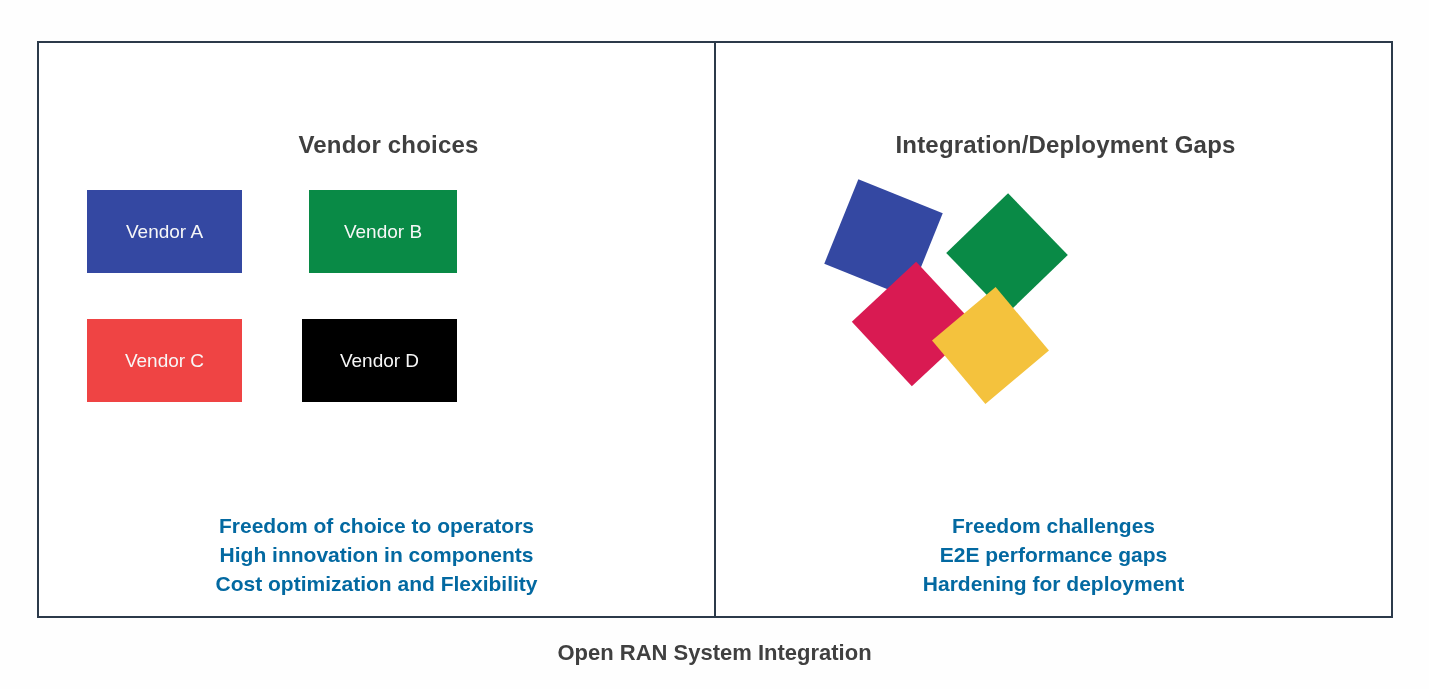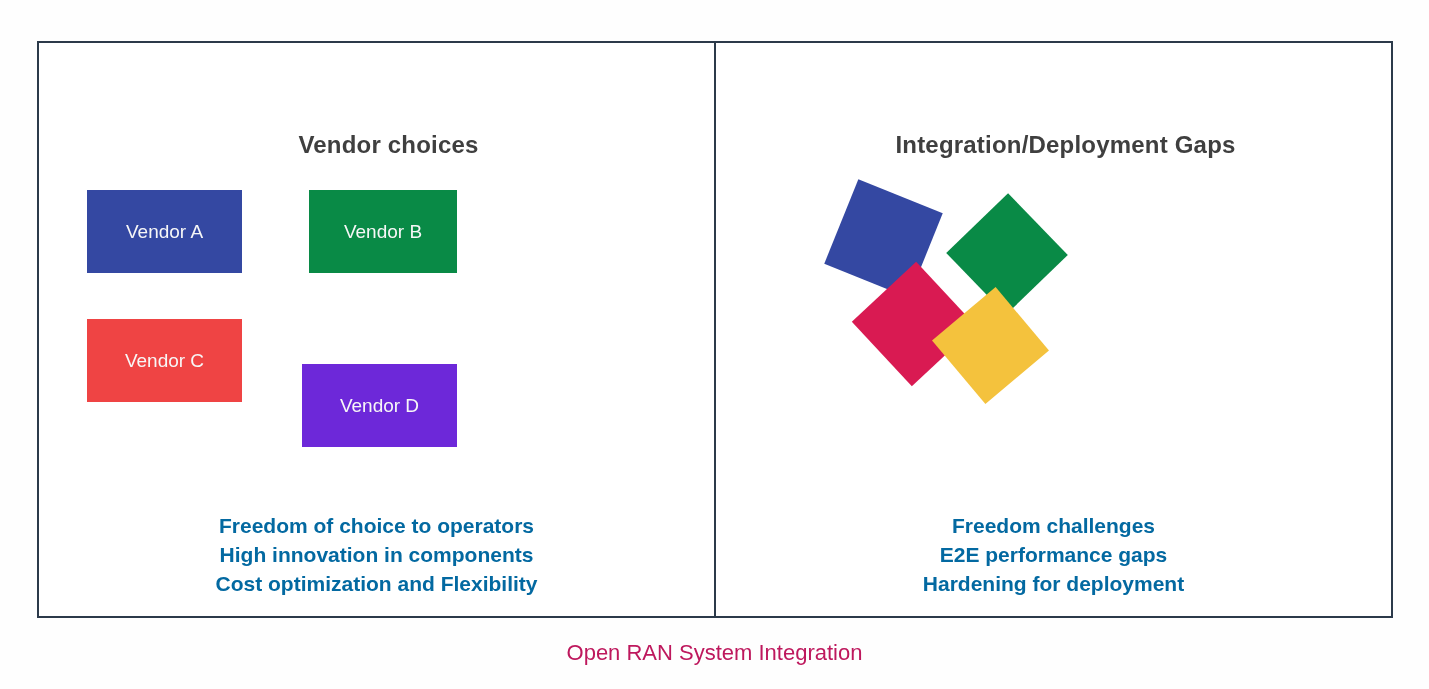--- a/index.html
+++ b/index.html
@@ -84,43 +84,43 @@
     color: #0369a1;
     line-height: 29px;
   }
 
   .caption {
     position: absolute;
     top: 640px;
     left: 0; right: 0;
     text-align: center;
     font-size: 22px;
-    font-weight: 400;
-    color: #be185d;
+    font-weight: 700;
+    color: #404040;
   }
 </style>
 </head>
 <body>
 
 <div class="canvas">
   <div class="outer-box">
 
     <section class="panel">
       <h2 class="panel-title">Vendor choices</h2>
       <div class="vendor-grid">
         <div class="vendor-box" style="background-color: rgb(52, 72, 162);">
           <span>Vendor A</span>
         </div>
         <div class="vendor-box" style="background-color: rgb(9, 138, 70); margin-left: 7px;">
           <span>Vendor B</span>
         </div>
         <div class="vendor-box" style="background-color: #ef4444;">
           <span>Vendor C</span>
         </div>
-        <div class="vendor-box" style="background-color: #6d28d9; margin-top: 45px;">
+        <div class="vendor-box" style="background-color: #000000;">
           <span>Vendor D</span>
         </div>
       </div>
       <div class="bullets">
         <div>Freedom of choice to operators</div>
         <div>High innovation in components</div>
         <div>Cost optimization and Flexibility</div>
       </div>
     </section>
 

